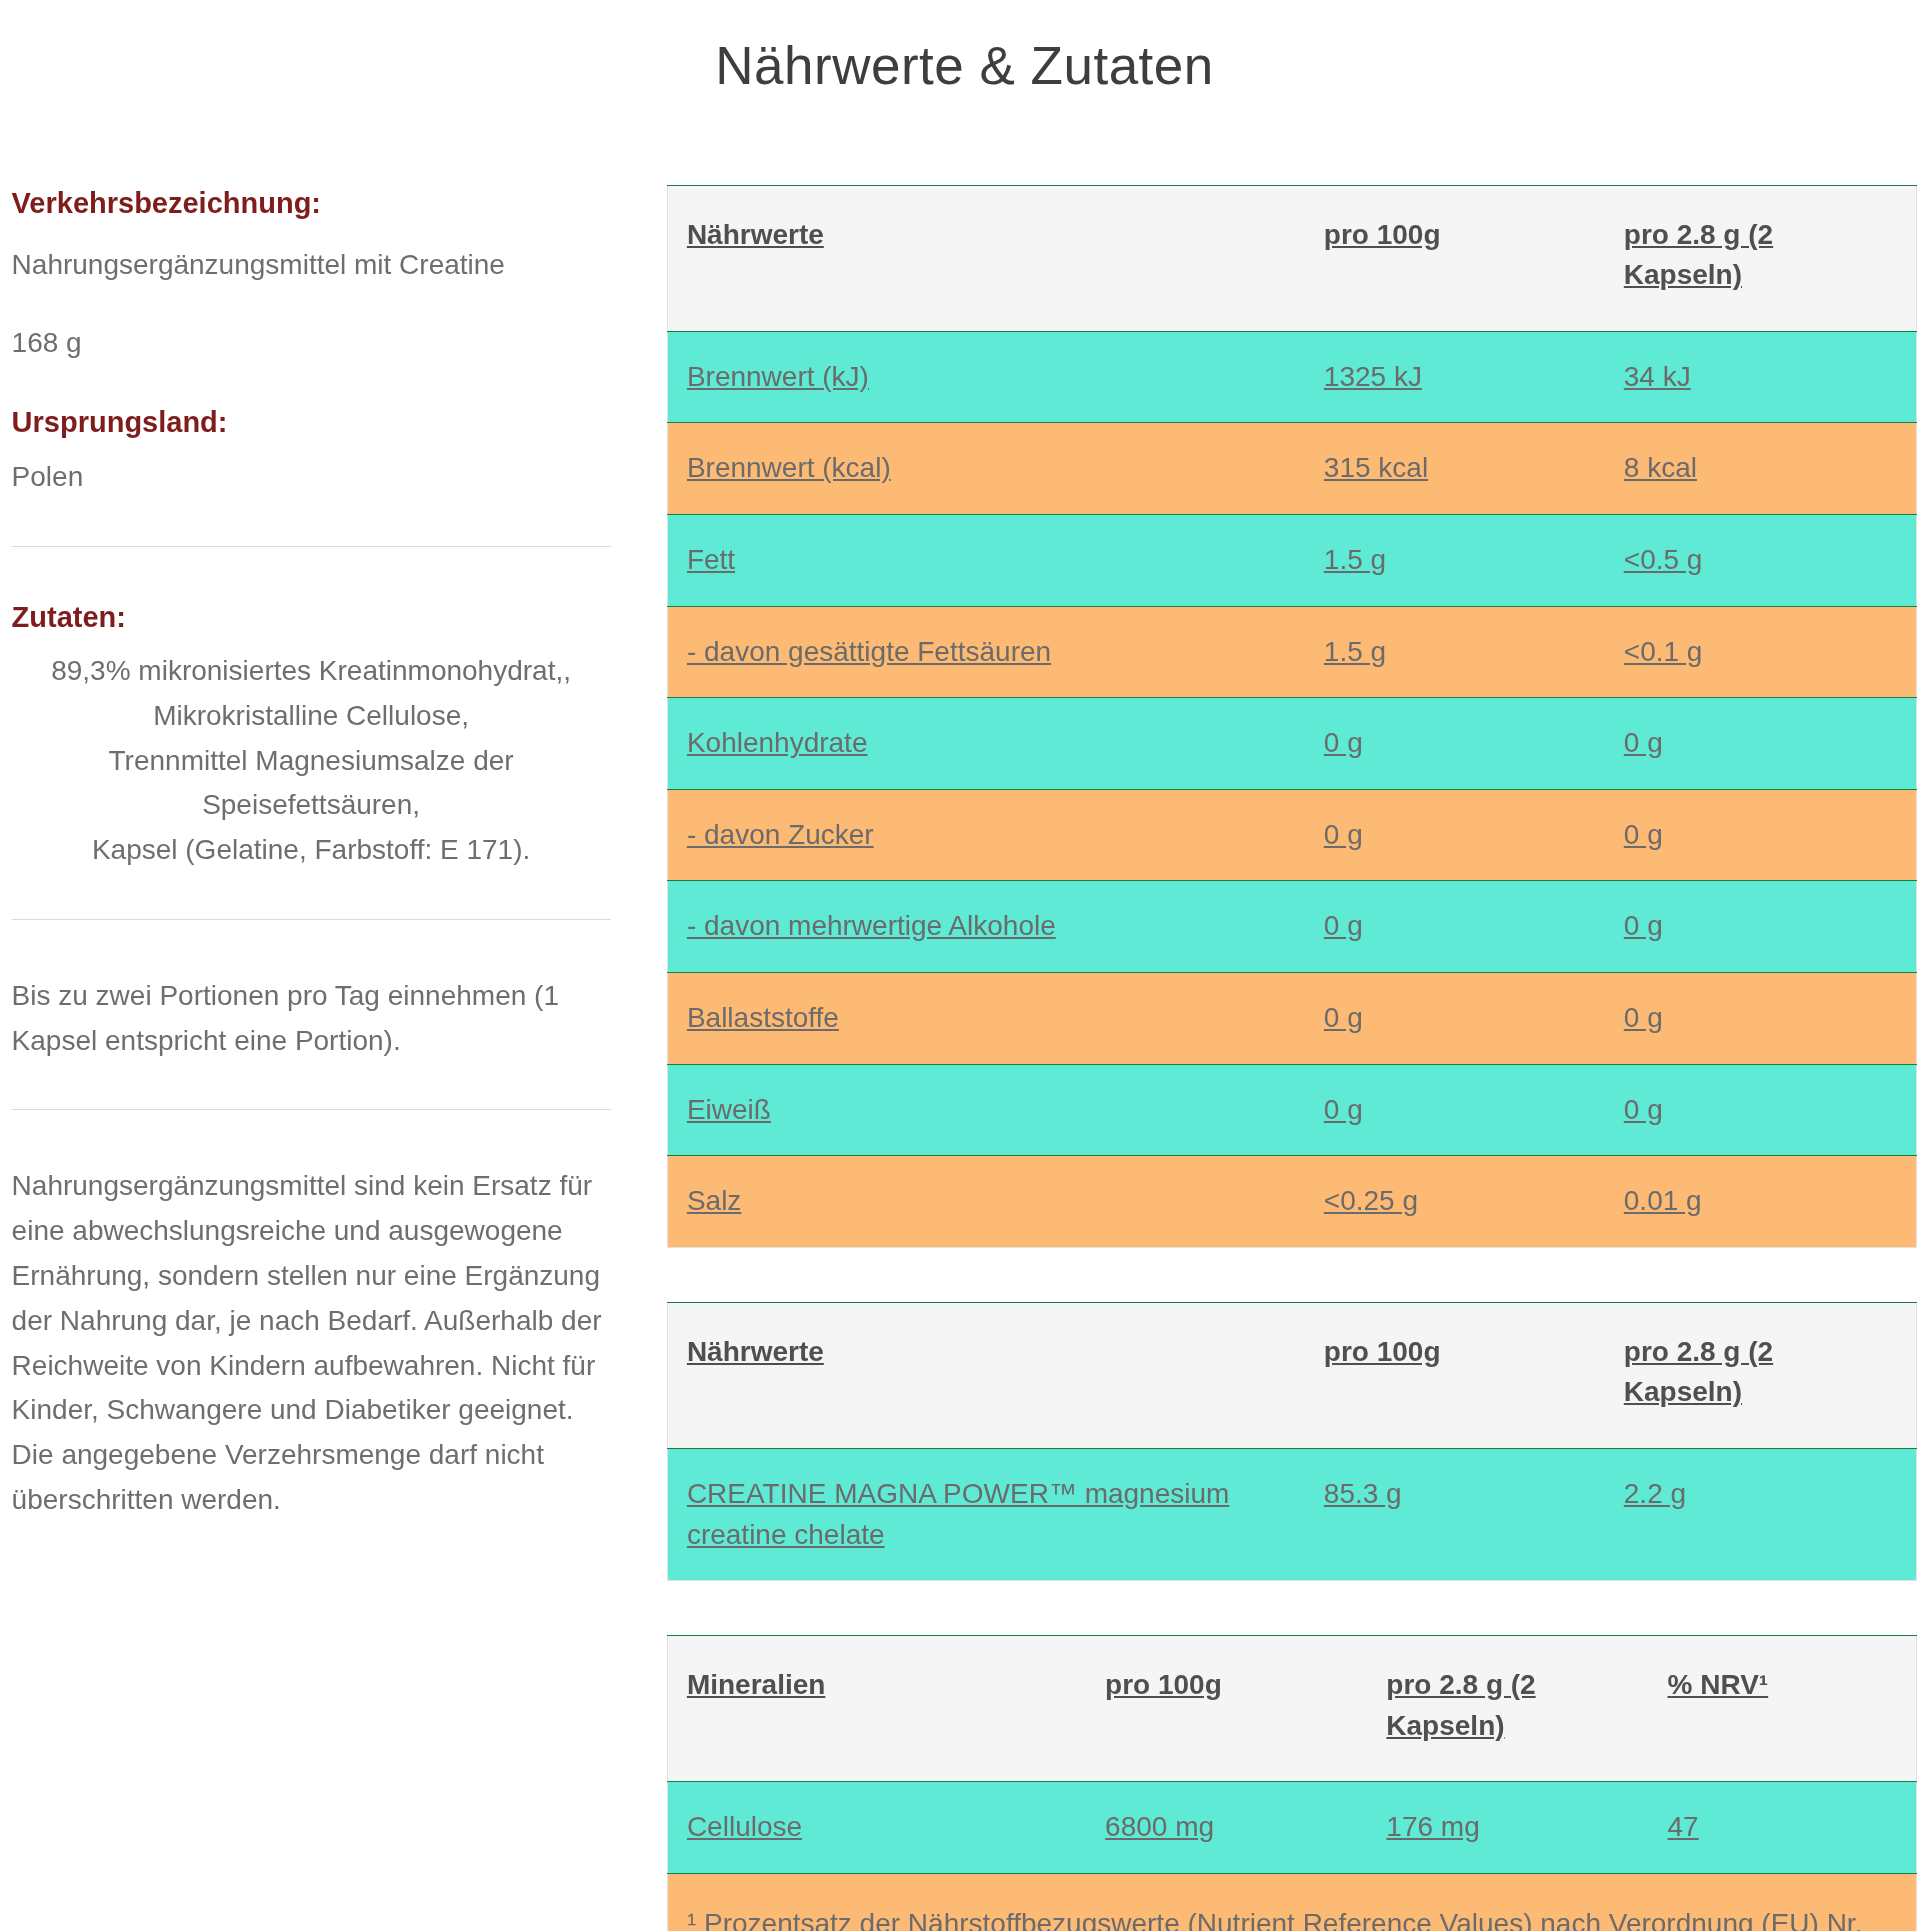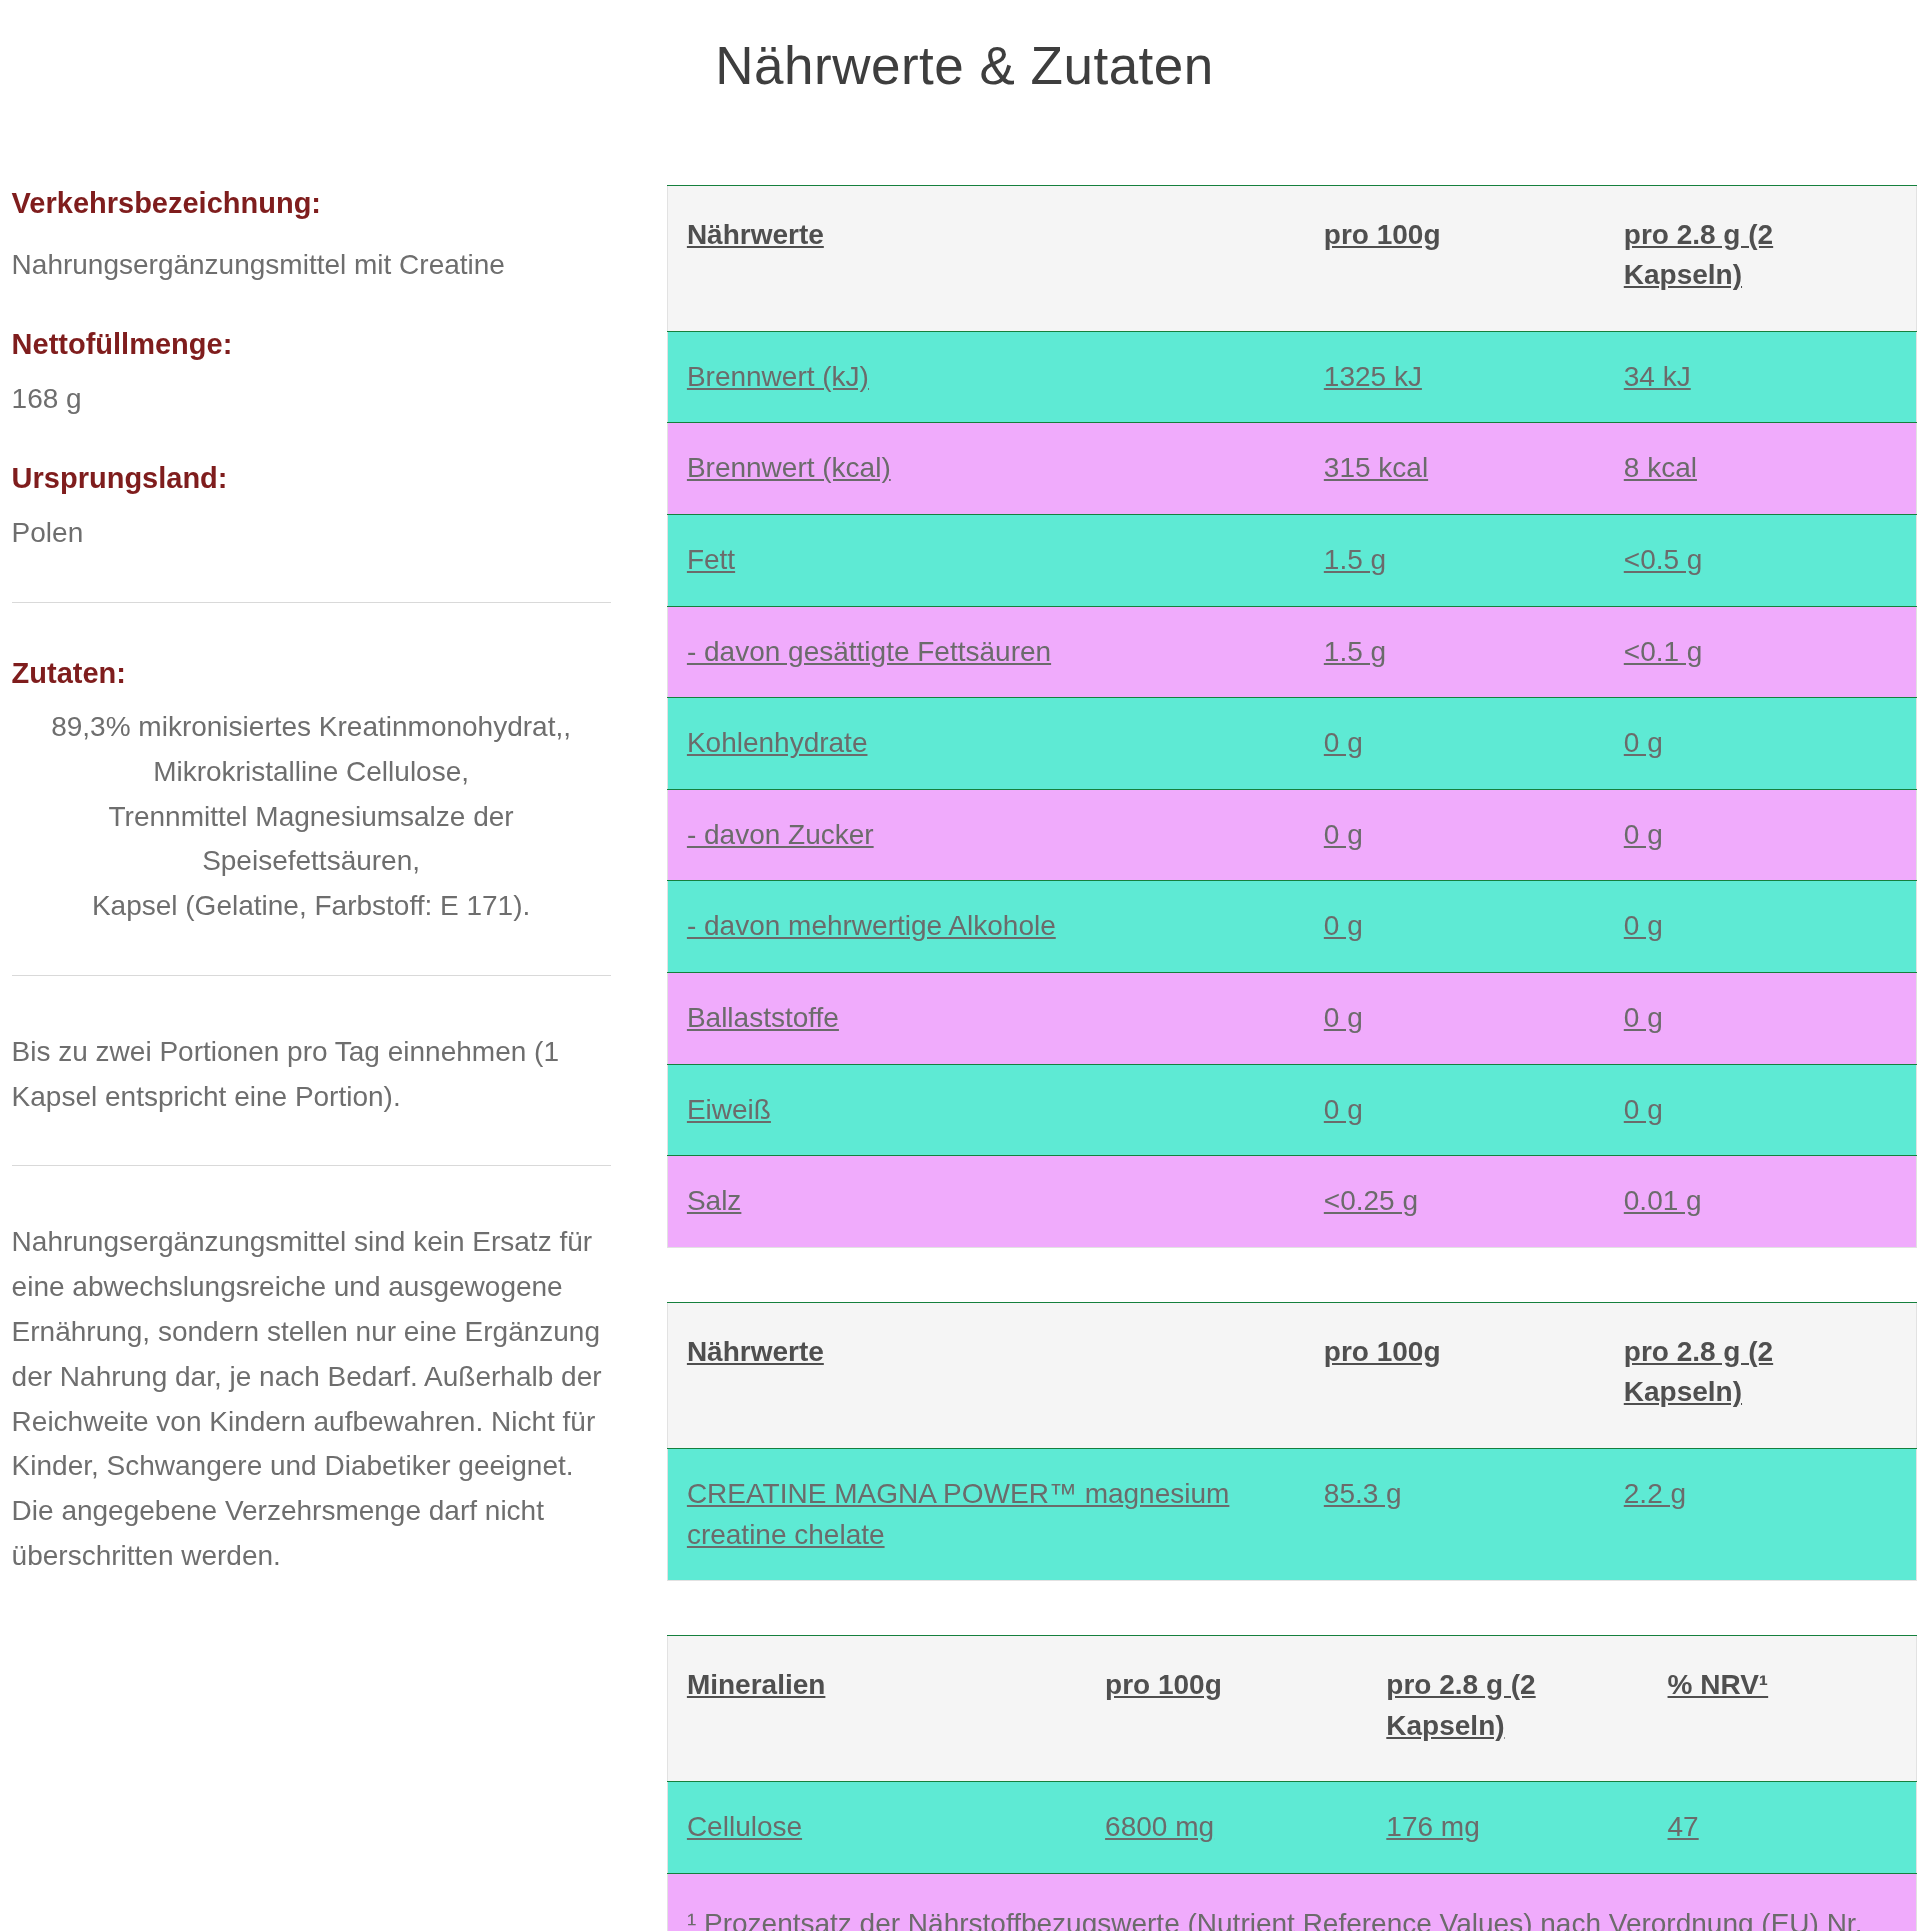--- a/index.html
+++ b/index.html
@@ -67,21 +67,21 @@
     line-height: 1.45;
     word-wrap: break-word;
     text-decoration: underline;
   }
   .ntable thead th {
     background: #f5f5f5;
     font-weight: 700;
     color: #4f4f4f;
     padding: 29px 19.3px 35px 19.3px;
   }
-  .ntable tbody tr.stripe td, .ntable tr.footnote-row td { background: #f0abfc; }
+  .ntable tbody tr.stripe td, .ntable tr.footnote-row td { background: #fdba74; }
   .ntable tbody tr.plain td { background: #5eead4; }
   
   .c1 { width: 51%; }
   .c2 { width: 24%; }
   .c3 { width: 25%; }
   
   .m1 { width: 33.5%; }
   .m2 { width: 22.5%; }
   .m3 { width: 22.5%; }
   .m4 { width: 21.5%; }
@@ -93,21 +93,20 @@
 <div class="page">
 
   <h1 class="title">Nährwerte &amp; Zutaten</h1>
 
   <div class="main">
 
     <aside class="left-col">
       <p class="lbl">Verkehrsbezeichnung:</p>
       <p class="val">Nahrungsergänzungsmittel mit Creatine</p>
 
-      <p class="lbl">Nettofüllmenge:</p>
       <p class="val tight">168 g</p>
 
       <p class="lbl">Ursprungsland:</p>
       <p class="val tight">Polen</p>
 
       <hr class="divider">
 
       <p class="lbl">Zutaten:</p>
       <p class="val tight prewrap">89,3% mikronisiertes Kreatinmonohydrat,,
 Mikrokristalline Cellulose,

